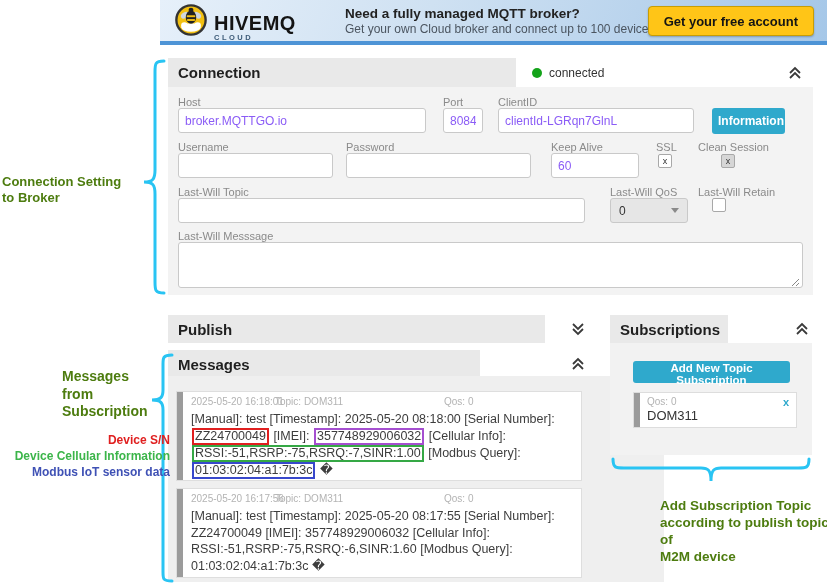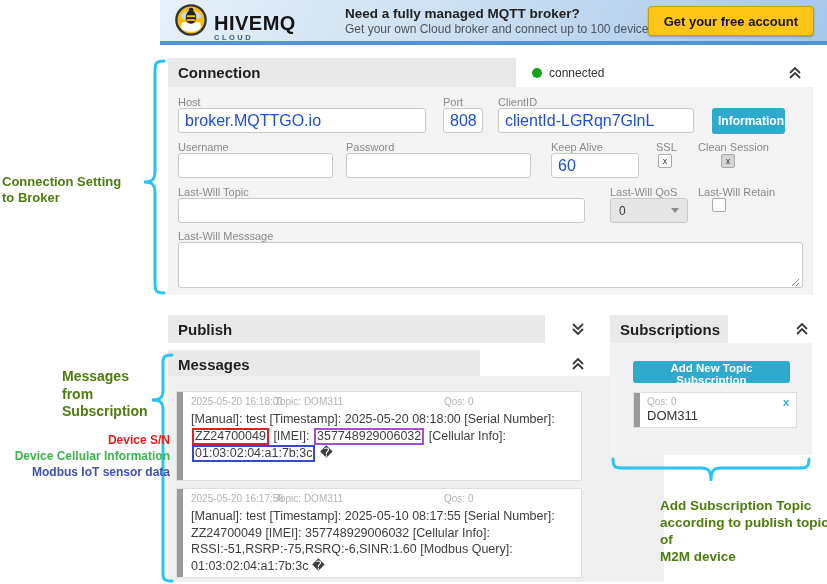--- a/index.html
+++ b/index.html
@@ -20,21 +20,21 @@
   .banner-cta{right:13px;top:6px;height:28px;padding:0 15px;display:flex;align-items:center;
     background:#ffc517;border:1px solid #c79d05;border-radius:4px;
     font-size:13px;font-weight:700;color:#141414;box-shadow:0 1px 2px rgba(0,0,0,.25);cursor:pointer;}
 
   
   .bar{background:#e9e9e9;display:flex;align-items:center;}
   .bar-title{font-size:15px;font-weight:700;color:#1f1f1f;padding-left:10px;}
   .chev-box{background:#fff;display:flex;align-items:center;justify-content:flex-end;padding-right:10px;}
   .field-label{font-size:11px;color:#8a8a8a;}
   .tinput{box-sizing:border-box;height:25px;background:#fff;border:1px solid #c9c9c9;border-radius:3px;
-    font-size:16px;color:#1d4ed8;padding:0 6px;font-family:"Liberation Sans",sans-serif;}
+    font-size:12px;color:#8b5cf6;padding:0 6px;font-family:"Liberation Sans",sans-serif;}
   .btn-teal{background:#2fa9cc;color:#fff;font-weight:700;border:none;border-radius:3px;cursor:pointer;
     font-family:"Liberation Sans",sans-serif;}
   .cb{box-sizing:border-box;width:14px;height:14px;border:1px solid #a8a8a8;background:#fff;border-radius:2px;
     font-size:9px;color:#333;display:flex;align-items:center;justify-content:center;line-height:1;}
   .cb.gray{background:#d6d6d6;}
 
   
   .conn-panel{left:168px;top:58px;width:645px;height:237px;background:#f3f3f3;}
   .conn-head{left:0;top:0;width:645px;height:29px;}
   .conn-status{left:348px;top:0;width:297px;height:29px;background:#fff;display:flex;align-items:center;}
@@ -199,35 +199,39 @@
       </div>
       <div class="mbody">
         <div>[Manual]: test [Timestamp]: 2025-05-20 08:18:00 [Serial Number]:</div>
         <div>
           <span class="boxed b-red">ZZ24700049</span>
           <span>[IMEI]:</span>
           <span class="boxed b-purple">357748929006032</span>
           <span>[Cellular Info]:</span>
         </div>
         <div>
+          <span class="boxed b-green">RSSI:-51,RSRP:-75,RSRQ:-7,SINR:1.00</span>
+          <span>[Modbus Query]:</span>
+        </div>
+        <div>
           <span class="boxed b-blue">01:03:02:04:a1:7b:3c</span>
           <span>�</span>
         </div>
       </div>
     </div>
 
     <div class="mcard" style="left:8px;top:112px;">
       <div class="lbar"></div>
       <div class="mhead">
         <span style="left:0;">2025-05-20 16:17:56</span>
         <span style="left:84px;">Topic: DOM311</span>
         <span style="left:253px;">Qos: 0</span>
       </div>
       <div class="mbody">
-        <div>[Manual]: test [Timestamp]: 2025-05-10 08:17:55 [Serial Number]:</div>
+        <div>[Manual]: test [Timestamp]: 2025-05-20 08:17:55 [Serial Number]:</div>
         <div>
           <span>ZZ24700049</span>
           <span>[IMEI]:</span>
           <span>357748929006032</span>
           <span>[Cellular Info]:</span>
         </div>
         <div>
           <span>RSSI:-51,RSRP:-75,RSRQ:-6,SINR:1.60</span>
           <span>[Modbus Query]:</span>
         </div>

